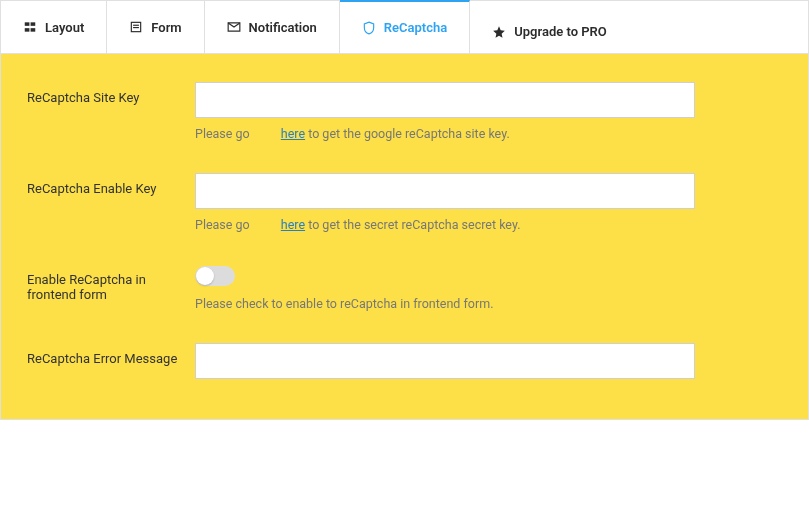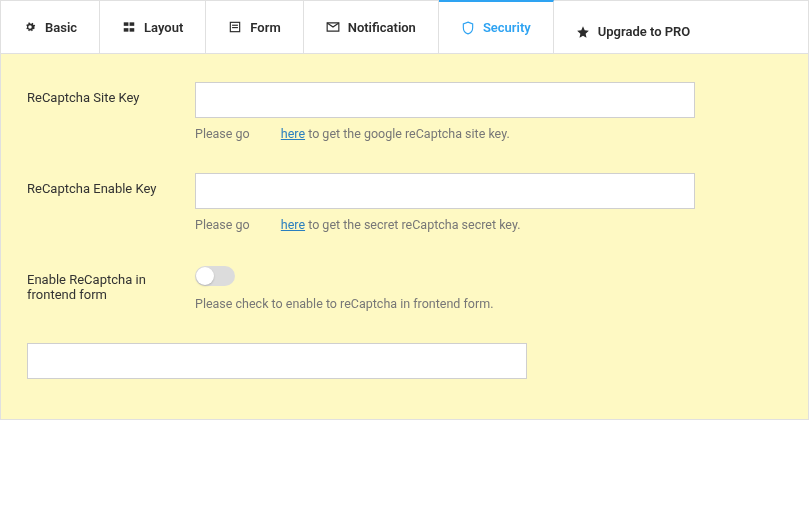--- a/index.html
+++ b/index.html
@@ -29,21 +29,21 @@
     .tab:last-child { border-right: none; margin-top: 9px; }
     .tab.active {
       color: #2ea3f2;
       border-top: 2px solid #2ea3f2;
       margin-top: -1px;
       background: #fff;
     }
     .tab .icon { display: inline-flex; width: 14px; height: 14px; align-items: center; justify-content: center; }
     .tab .icon svg { width: 14px; height: 14px; }
     .panel {
-      background: #fef9c3;
+      background: #fde047;
       border: 1px solid #e0e0e0;
       border-top: none;
       padding: 28px 26px 40px 26px;
     }
     .row {
       display: flex;
       align-items: flex-start;
       margin-bottom: 32px;
     }
     .row:last-child { margin-bottom: 0; }
@@ -93,28 +93,20 @@
       box-shadow: 0 1px 2px rgba(0,0,0,0.2);
     }
   </style>
 </head>
 <body>
 
 <div class="tabs">
   <div class="tab">
     <span class="icon">
       <svg viewBox="0 0 24 24" fill="#2c2c2c">
-          <path d="M19.4 13l.6-1-.6-1 1.5-1.2-1-1.7-1.9.5-.8-.8.5-1.9-1.7-1-1.2 1.5-1-.6-1 .6L10.6 4l-1.7 1 .5 1.9-.8.8-1.9-.5-1 1.7L7.2 11l-.6 1 .6 1-1.5 1.2 1 1.7 1.9-.5.8.8-.5 1.9 1.7 1 1.2-1.5 1 .6 1-.6 1.2 1.5 1.7-1-.5-1.9.8-.8 1.9.5 1-1.7L19.4 13zM12 15a3 3 0 110-6 3 3 0 010 6z"></path>
-        </svg>
-    </span>
-    <span>Basic</span>
-  </div>
-  <div class="tab">
-    <span class="icon">
-      <svg viewBox="0 0 24 24" fill="#2c2c2c">
           <rect x="3" y="4" width="8" height="6"></rect>
           <rect x="13" y="4" width="8" height="6"></rect>
           <rect x="3" y="14" width="8" height="6"></rect>
           <rect x="13" y="14" width="8" height="6"></rect>
         </svg>
     </span>
     <span>Layout</span>
   </div>
   <div class="tab">
     <span class="icon">
@@ -134,21 +126,21 @@
         </svg>
     </span>
     <span>Notification</span>
   </div>
   <div class="tab active">
     <span class="icon">
       <svg viewBox="0 0 24 24" fill="#2ea3f2">
           <path d="M12 2l8 3v6c0 5-3.5 9.7-8 11-4.5-1.3-8-6-8-11V5l8-3z" fill="none" stroke="#2ea3f2" stroke-width="2"></path>
         </svg>
     </span>
-    <span>Security</span>
+    <span>ReCaptcha</span>
   </div>
   <div class="tab">
     <span class="icon">
       <svg viewBox="0 0 24 24" fill="#2c2c2c">
           <path d="M12 2l2.9 6.9L22 10l-5.5 4.9L18 22l-6-3.5L6 22l1.5-7.1L2 10l7.1-1.1z"></path>
         </svg>
     </span>
     <span>Upgrade to PRO</span>
   </div>
 </div>
@@ -180,18 +172,19 @@
     <div class="control-col">
       <div class="toggle">
         <div class="knob"></div>
       </div>
       <div class="hint">Please check to enable to reCaptcha in frontend form.</div>
     </div>
   </div>
 
 
   <div class="row">
+    <div class="label-col">ReCaptcha Error Message</div>
     <div class="control-col">
       <input type="text" class="text-input" value="" style="">
     </div>
   </div>
 
 </div>
 
 </body></html>

